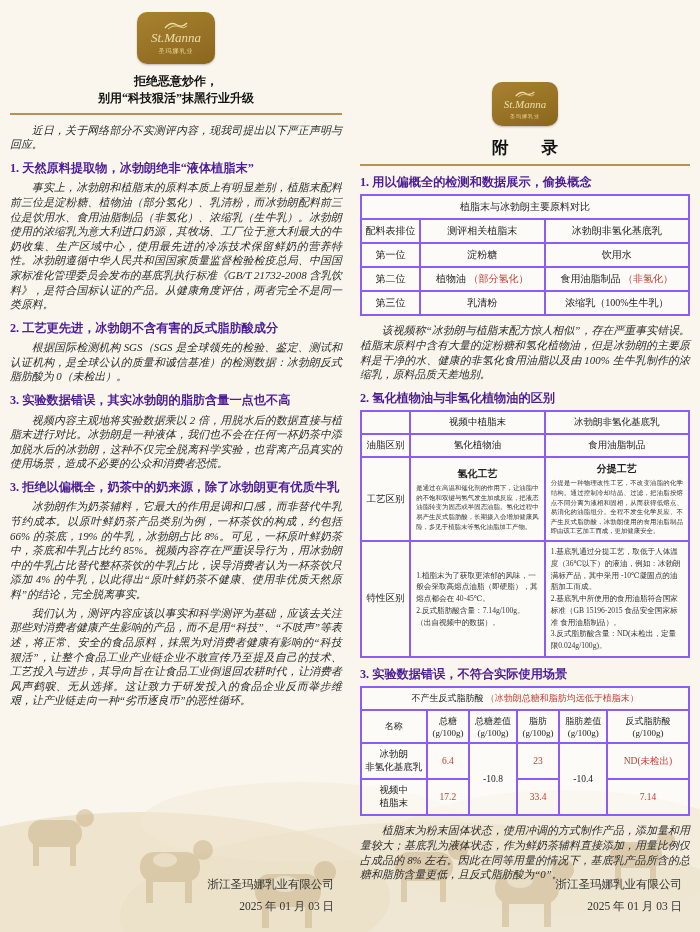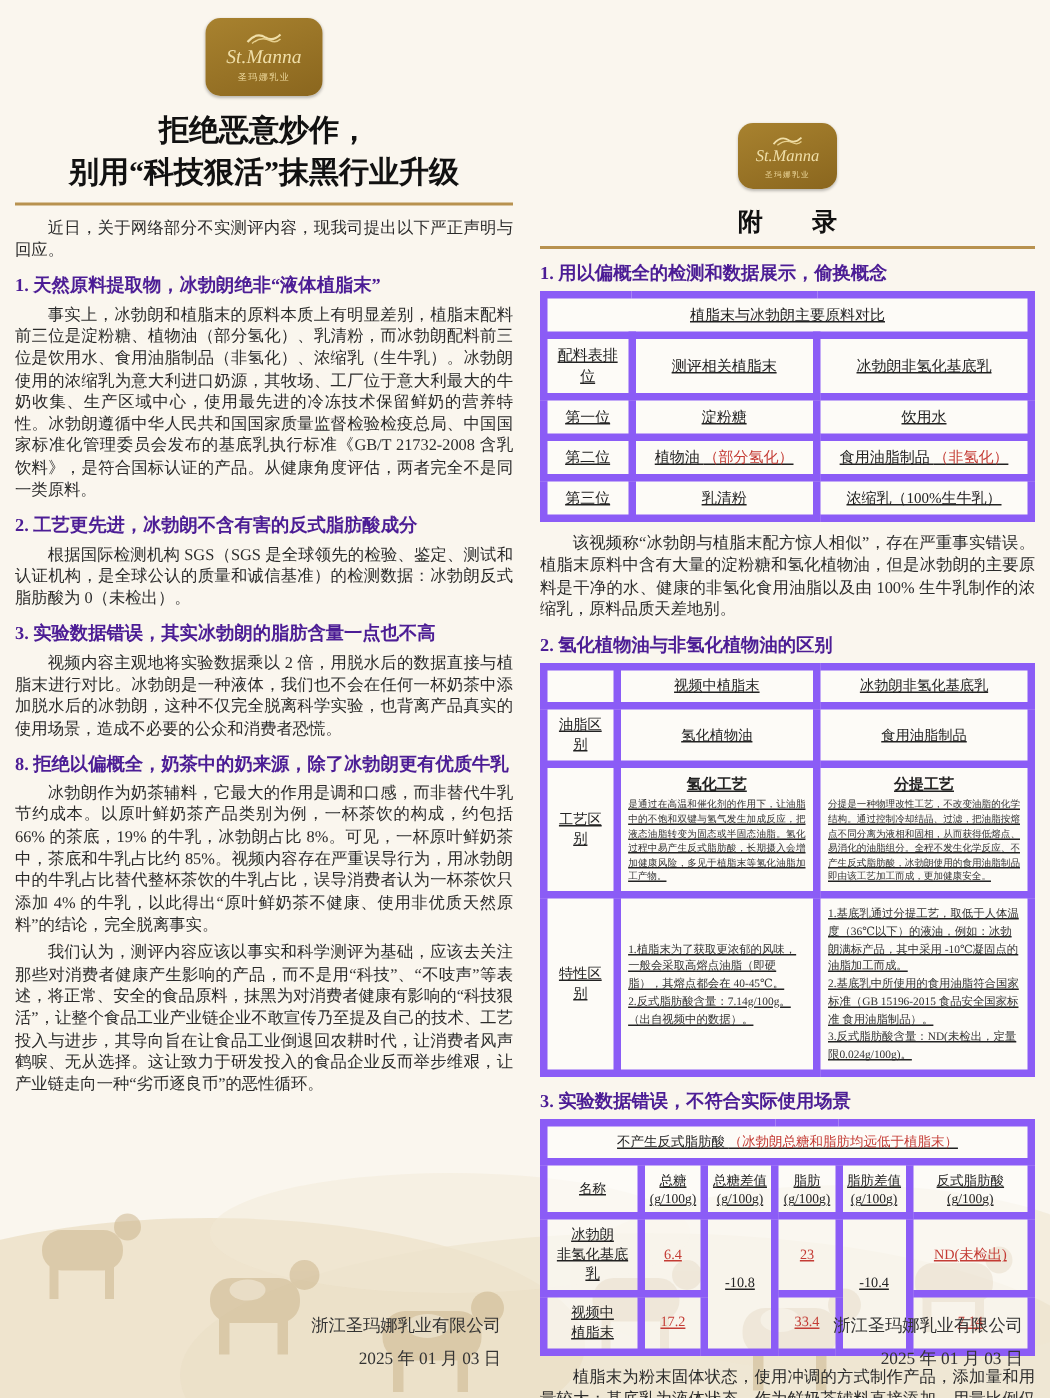--- a/index.html
+++ b/index.html
@@ -20,29 +20,29 @@
     box-shadow:0 1px 2px rgba(0,0,0,.25);
   }
   .logo-lg{width:78px;height:52px;margin-top:12px;}
   .logo-sm{width:66px;height:44px;margin-top:82px;}
   .logo-swirl{line-height:0;margin-bottom:1px;}
   .logo-script{font-style:italic;color:#f0dfa9;font-size:13px;line-height:1;}
   .logo-sm .logo-script{font-size:11px;}
   .logo-sub{color:#edd89c;font-size:6px;letter-spacing:1px;margin-top:3px;}
   .logo-sm .logo-sub{font-size:5px;}
 
-  .doc-title{font-weight:bold;font-size:20px;text-align:center;line-height:1.4;margin:9px 0 6px;color:#111;}
+  .doc-title{font-weight:bold;font-size:12px;text-align:center;line-height:1.4;margin:9px 0 6px;color:#111;}
   .appendix-title{font-weight:bold;font-size:16.5px;text-align:center;margin:11px 0 5px;color:#111;}
   .gold-rule{border:0;border-top:2px solid #b8924f;margin:0 0 8px;}
 
   .sec-h{font-weight:bold;font-size:12.2px;line-height:1.35;margin:8px 0 4px;color:#4c1d95;}
-  .para{margin:0 0 4px;font-size:10.9px;line-height:1.34;text-align:justify;text-indent:2em;color:#2b2b2b;}
+  .para{margin:0 0 4px;font-size:10.9px;line-height:1.34;text-align:justify;text-indent:2em;color:#2b2b2b;font-style:italic;}
 
   table.tbl{width:100%;border-collapse:collapse;margin:4px 0 7px;background:rgba(255,255,255,.55);}
-  table.tbl th,table.tbl td{border:5px solid #8b5cf6;padding:4px 3px;text-align:center;font-weight:normal;vertical-align:middle;text-decoration:underline;}
+  table.tbl th,table.tbl td{border:2px solid #8b5cf6;padding:4px 3px;text-align:center;font-weight:normal;vertical-align:middle;}
   .tbl-title{font-size:11px;padding:5px 2px;}
   .t1 th,.t1 td{font-size:10px;}
   .t2 th,.t2 td{font-size:9.5px;}
   .t3 th,.t3 td{font-size:9px;padding:5px 2px;}
   .t3 td.val{font-size:9.5px;}
   .cell-title{font-size:10px;font-weight:bold;margin-bottom:2px;}
   .cell-small{font-size:6.4px;line-height:1.5;text-align:justify;padding:0 2px;color:#333;}
   .cell-mid{font-size:7.6px;line-height:1.55;text-align:left;padding:0 2px;color:#333;}
   .red{color:#c43c35;}
 
@@ -123,21 +123,21 @@
 
   <p class="para">近日，关于网络部分不实测评内容，现我司提出以下严正声明与回应。</p>
 
   <div>
       <div class="sec-h">1. 天然原料提取物，冰勃朗绝非“液体植脂末”</div>
       <p class="para">事实上，冰勃朗和植脂末的原料本质上有明显差别，植脂末配料前三位是淀粉糖、植物油（部分氢化）、乳清粉，而冰勃朗配料前三位是饮用水、食用油脂制品（非氢化）、浓缩乳（生牛乳）。冰勃朗使用的浓缩乳为意大利进口奶源，其牧场、工厂位于意大利最大的牛奶收集、生产区域中心，使用最先进的冷冻技术保留鲜奶的营养特性。冰勃朗遵循中华人民共和国国家质量监督检验检疫总局、中国国家标准化管理委员会发布的基底乳执行标准《GB/T 21732-2008 含乳饮料》，是符合国标认证的产品。从健康角度评估，两者完全不是同一类原料。</p>
       <div class="sec-h">2. 工艺更先进，冰勃朗不含有害的反式脂肪酸成分</div>
       <p class="para">根据国际检测机构 SGS（SGS 是全球领先的检验、鉴定、测试和认证机构，是全球公认的质量和诚信基准）的检测数据：冰勃朗反式脂肪酸为 0（未检出）。</p>
       <div class="sec-h">3. 实验数据错误，其实冰勃朗的脂肪含量一点也不高</div>
       <p class="para">视频内容主观地将实验数据乘以 2 倍，用脱水后的数据直接与植脂末进行对比。冰勃朗是一种液体，我们也不会在任何一杯奶茶中添加脱水后的冰勃朗，这种不仅完全脱离科学实验，也背离产品真实的使用场景，造成不必要的公众和消费者恐慌。</p>
-      <div class="sec-h">8. 拒绝以偏概全，奶茶中的奶来源，除了冰勃朗更有优质牛乳</div>
+      <div class="sec-h">3. 拒绝以偏概全，奶茶中的奶来源，除了冰勃朗更有优质牛乳</div>
       <p class="para">冰勃朗作为奶茶辅料，它最大的作用是调和口感，而非替代牛乳节约成本。以原叶鲜奶茶产品类别为例，一杯茶饮的构成，约包括 66% 的茶底，19% 的牛乳，冰勃朗占比 8%。可见，一杯原叶鲜奶茶中，茶底和牛乳占比约 85%。视频内容存在严重误导行为，用冰勃朗中的牛乳占比替代整杯茶饮的牛乳占比，误导消费者认为一杯茶饮只添加 4% 的牛乳，以此得出“原叶鲜奶茶不健康、使用非优质天然原料”的结论，完全脱离事实。</p>
       <p class="para">我们认为，测评内容应该以事实和科学测评为基础，应该去关注那些对消费者健康产生影响的产品，而不是用“科技”、“不吱声”等表述，将正常、安全的食品原料，抹黑为对消费者健康有影响的“科技狠活”，让整个食品工业产业链企业不敢宣传乃至提及自己的技术、工艺投入与进步，其导向旨在让食品工业倒退回农耕时代，让消费者风声鹤唳、无从选择。这让致力于研发投入的食品企业反而举步维艰，让产业链走向一种“劣币逐良币”的恶性循环。</p>
     </div>
 
   <div class="sig">
     <div>浙江圣玛娜乳业有限公司</div>
     <div>2025 年 01 月 03 日</div>
   </div>
 </div>
 

